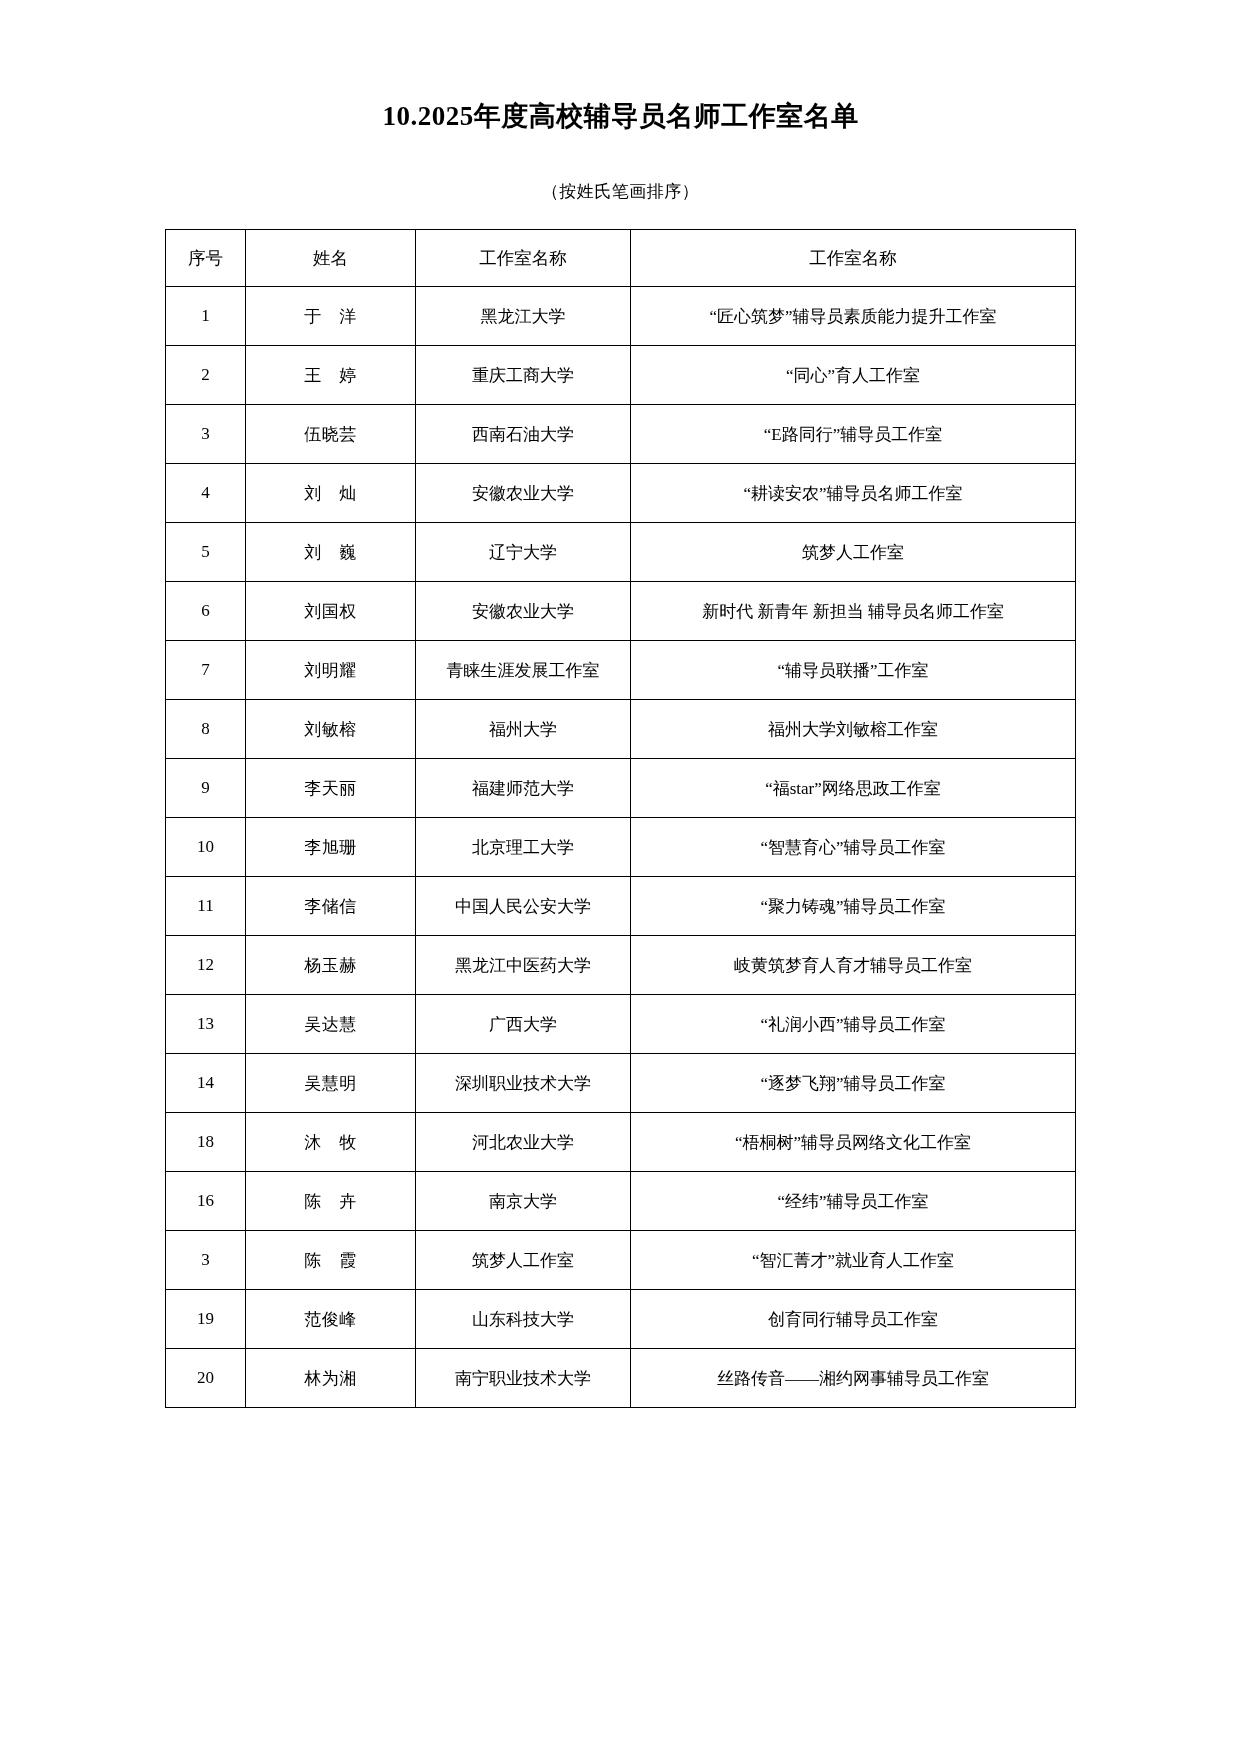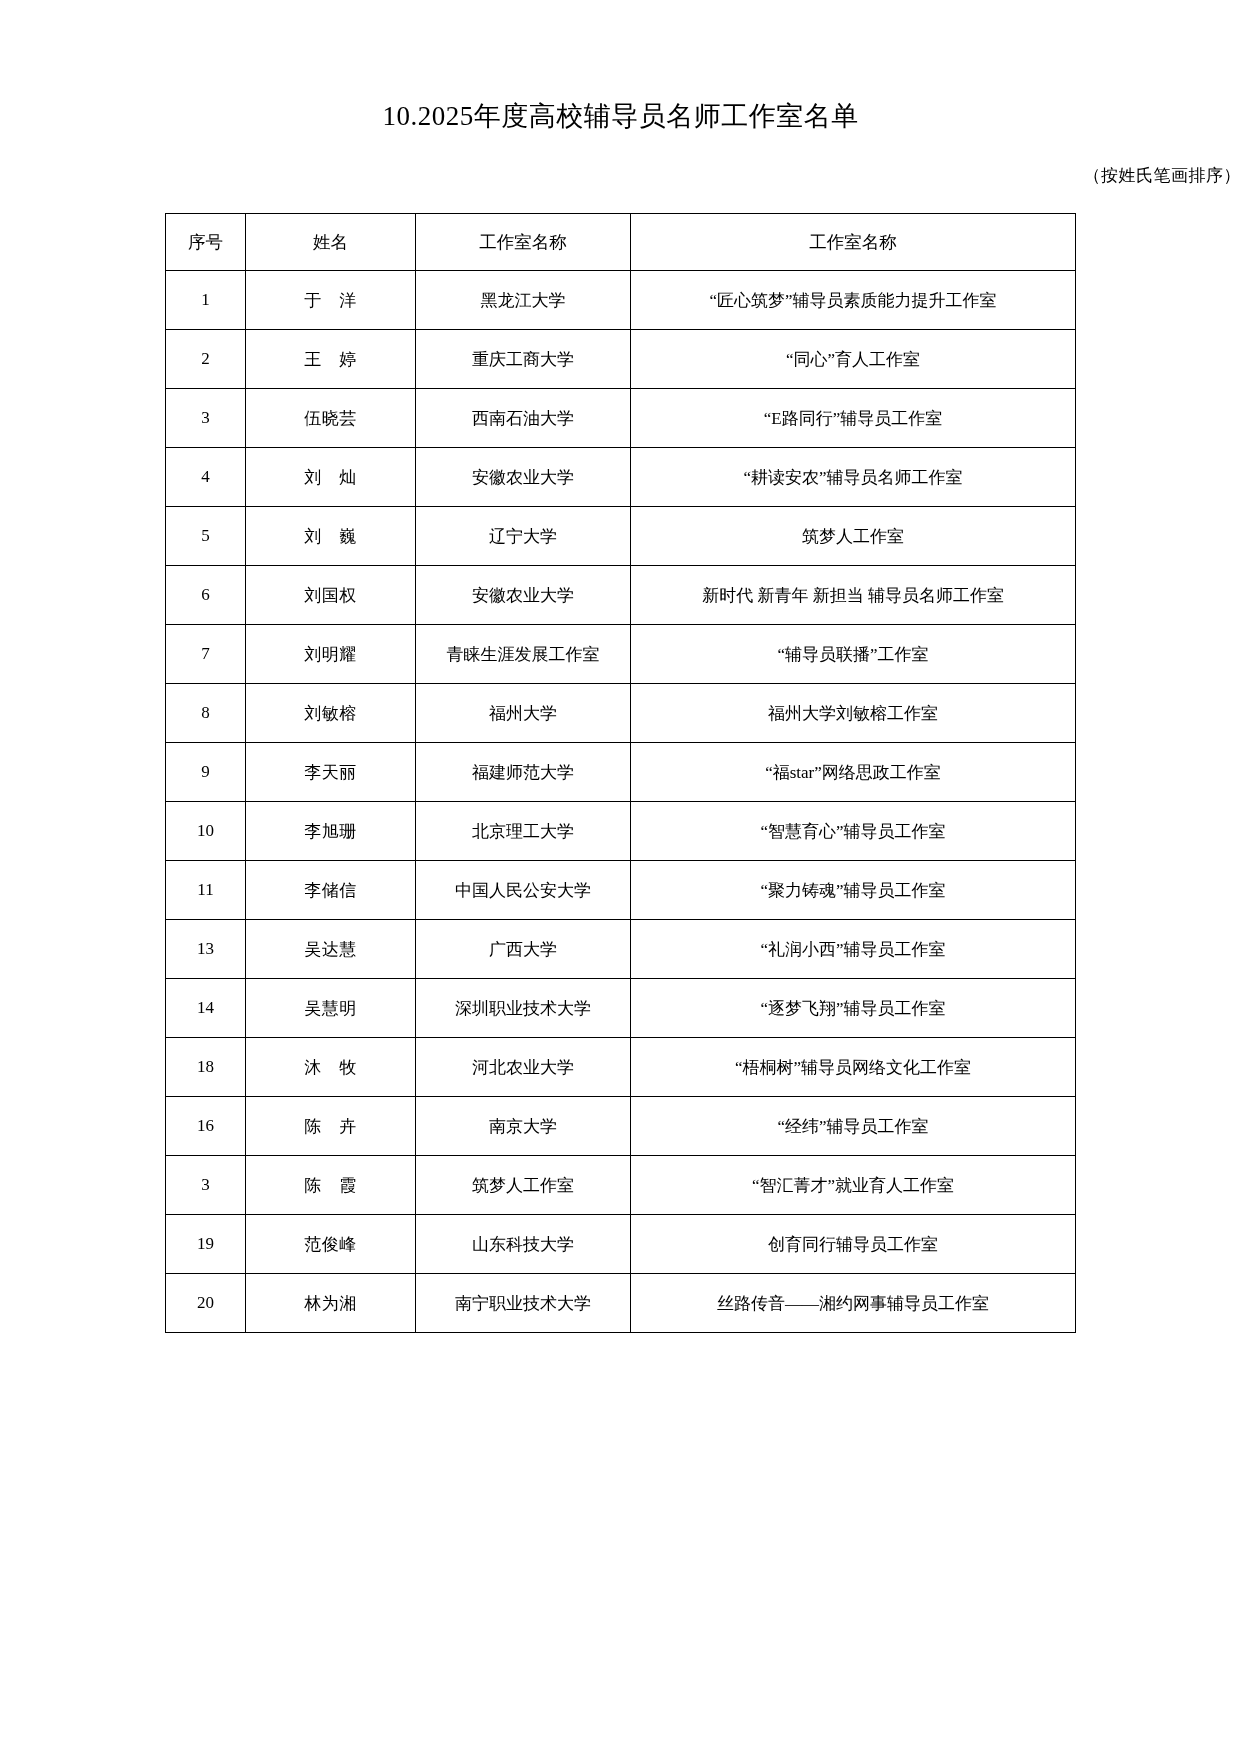--- a/index.html
+++ b/index.html
@@ -17,30 +17,30 @@
   .page {
     width: 1241px;
     height: 1754px;
     box-sizing: border-box;
     padding: 0;
     position: relative;
   }
   .doc-title {
     text-align: center;
     font-size: 27px;
-    font-weight: normal;
+    font-weight: bold;
     letter-spacing: 0.5px;
     margin: 0;
     padding-top: 98px;
     font-family: "Liberation Serif", "DejaVu Serif", serif;
   }
   .doc-subtitle {
-    text-align: right;
+    text-align: center;
     font-size: 17px;
-    margin: 0;
+    margin: 16px;
     padding-top: 30px;
     letter-spacing: 0.5px;
   }
   table.roster {
     border-collapse: collapse;
     margin: 26px auto 12px auto;
     width: 910px;
     table-layout: fixed;
   }
   table.roster th,
@@ -150,20 +150,26 @@
         <td>北京理工大学</td>
         <td>“智慧育心”辅导员工作室</td>
       </tr>
       <tr>
         <td>11</td>
         <td class="cell-name">李储信</td>
         <td>中国人民公安大学</td>
         <td>“聚力铸魂”辅导员工作室</td>
       </tr>
       <tr>
+        <td>12</td>
+        <td class="cell-name">杨玉赫</td>
+        <td>黑龙江中医药大学</td>
+        <td>岐黄筑梦育人育才辅导员工作室</td>
+      </tr>
+      <tr>
         <td>13</td>
         <td class="cell-name">吴达慧</td>
         <td>广西大学</td>
         <td>“礼润小西”辅导员工作室</td>
       </tr>
       <tr>
         <td>14</td>
         <td class="cell-name">吴慧明</td>
         <td>深圳职业技术大学</td>
         <td>“逐梦飞翔”辅导员工作室</td>

